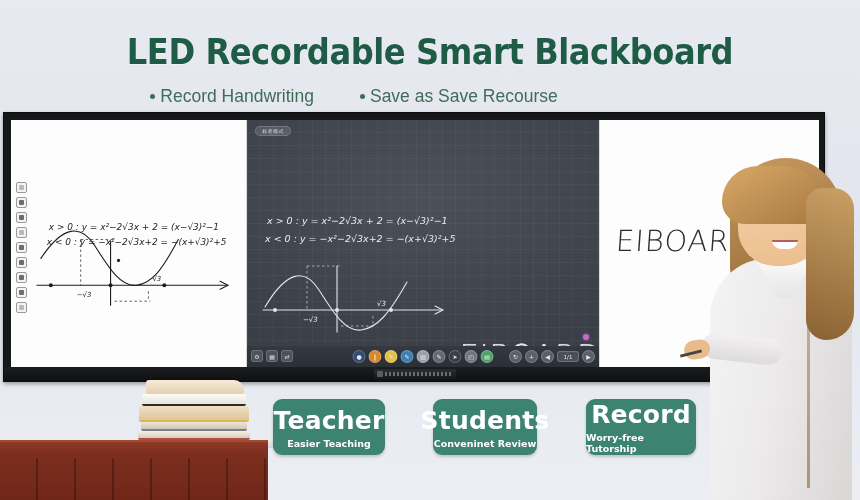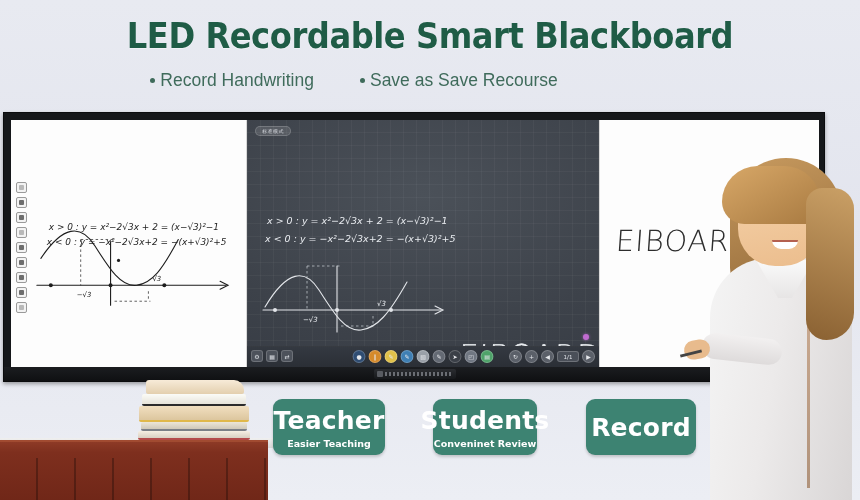--- a/index.html
+++ b/index.html
@@ -4,21 +4,21 @@
 <style>
   * { box-sizing: border-box; margin: 0; padding: 0; }
   html, body { width: 860px; height: 500px; overflow: hidden; }
   body {
     font-family: "Liberation Sans", sans-serif;
     background: linear-gradient(180deg, #e8eaf1 0%, #e3e5ee 45%, #eceef4 100%);
     position: relative;
   }
 
   
-  #header { position: absolute; left: 0; top: 0; width: 860px; height: 112px; }
+  #header { position: absolute; left: 0; top: 16px; width: 860px; height: 112px; }
   #title {
     position: absolute; top: 16px; left: 0; width: 860px;
     text-align: center;
     font-family: "DejaVu Sans", sans-serif;
     font-weight: bold;
     font-size: 35px;
     letter-spacing: -0.5px;
     color: #1f5c46;
     transform: scaleX(0.92);
     text-shadow: 0 1px 0 rgba(255,255,255,.4);
@@ -431,14 +431,15 @@
   <div class="badge b1">
     <span class="bt">Teacher</span>
     <span class="bs">Easier Teaching</span>
   </div>
   <div class="badge b2">
     <span class="bt">Students</span>
     <span class="bs">Conveninet Review</span>
   </div>
   <div class="badge b3">
     <span class="bt">Record</span>
+    <span class="bs">Worry-free Tutorship</span>
   </div>
 </div>
 
 </body></html>

